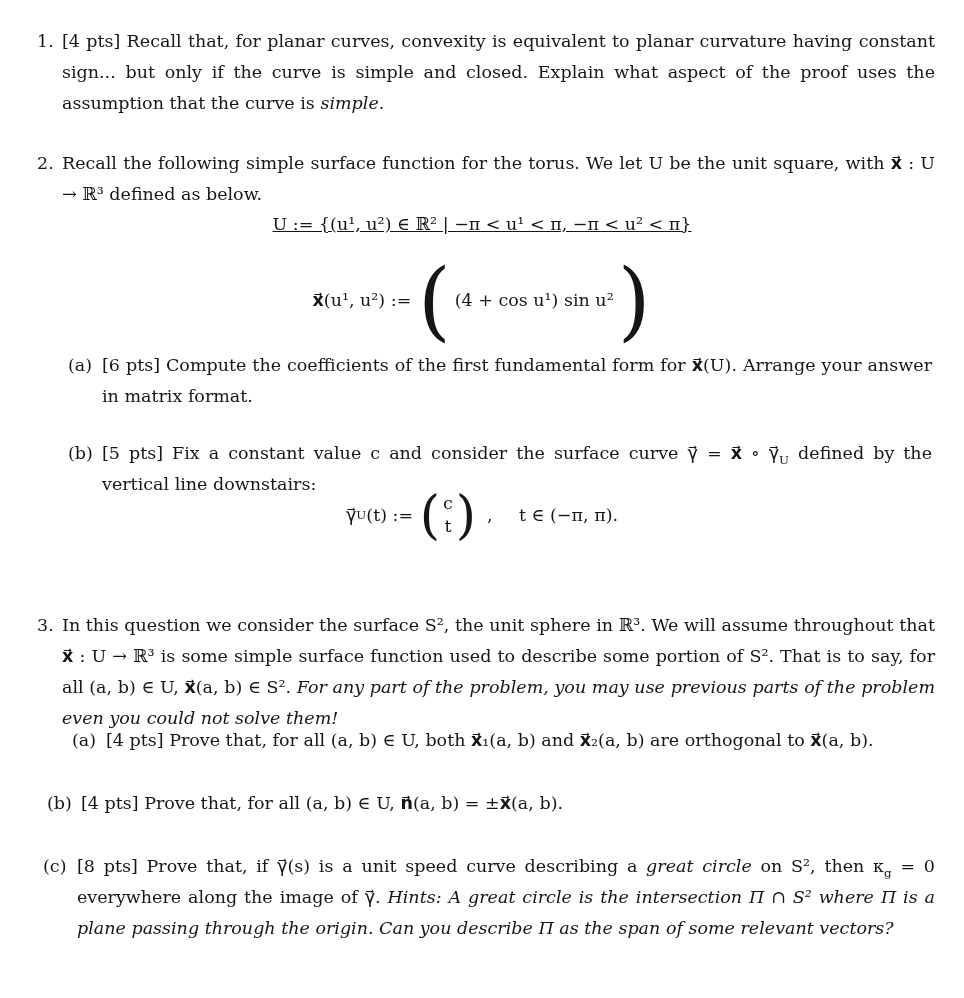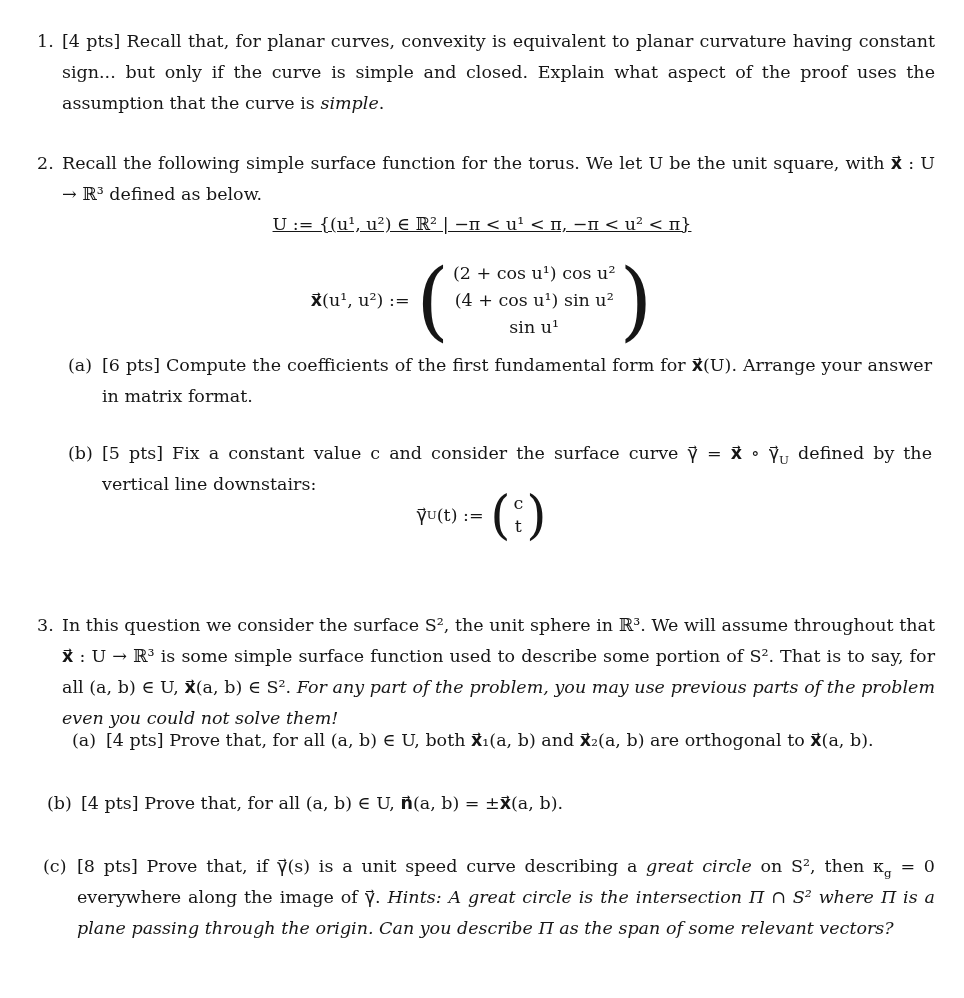--- a/index.html
+++ b/index.html
@@ -52,23 +52,21 @@
 
   <div class="formula" style="top:204px; height:40px;text-decoration:underline;">
     <span>U := {(u¹, u²) ∈ ℝ² | −π &lt; u¹ &lt; π, −π &lt; u² &lt; π}</span>
   </div>
 
   <div class="formula" style="top:252px; height:96px;">
     <span class="flhs"><b>x⃗</b></span>
     <span class="flhs">(u¹, u²) := </span>
     <span class="bigp">(</span>
     <span class="mcol">
-      <span class="mrow">(2 + cos u¹) cos u²</span>
       <span class="mrow">(4 + cos u¹) sin u²</span>
-      <span class="mrow">sin u¹</span>
     </span>
     <span class="bigp">)</span>
   </div>
 
   <div class="block" style="top:350px; left:68px; width:864px;">
     <span class="lbl">(a)</span>
     <p class="body"><span>[6 pts] Compute the coefficients of the first fundamental form for </span><b>x⃗</b><span>(U). Arrange your answer in matrix format.</span></p>
   </div>
 
   <div class="block" style="top:438px; left:68px; width:864px;">
@@ -79,20 +77,21 @@
   <div class="formula" style="top:482px; height:66px;">
     <span>γ⃗</span>
       <sub>U</sub>
     <span class="flhs">(t) := </span>
     <span class="bigp2">(</span>
     <span class="mcol">
       <span class="crow">c</span>
       <span class="crow">t</span>
     </span>
     <span class="bigp2">)</span>
+    <span class="ftail">,  t ∈ (−π, π).</span>
   </div>
 
 
   <div class="block" style="top:610px; left:37px; width:898px;">
     <span class="num">3.</span>
     <p class="body"><span>In this question we consider the surface S², the unit sphere in ℝ³. We will assume throughout that </span><b>x⃗</b><span> : U → ℝ³ is some simple surface function used to describe some portion of S². That is to say, for all (a, b) ∈ U, </span><b>x⃗</b><span>(a, b) ∈ S². </span><i>For any part of the problem, you may use previous parts of the problem even you could not solve them!</i></p>
   </div>
 
   <div class="block" style="top:725px; left:72px; width:862px;">
     <span class="lbl">(a)</span>

